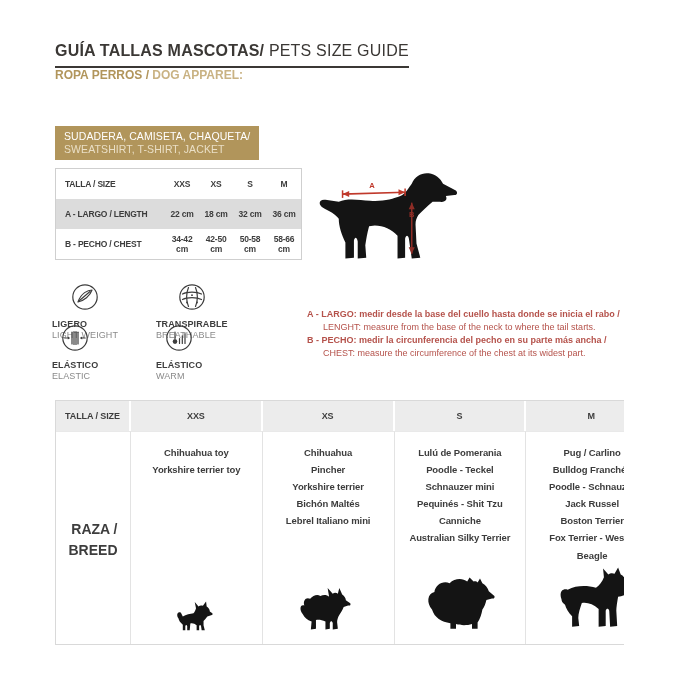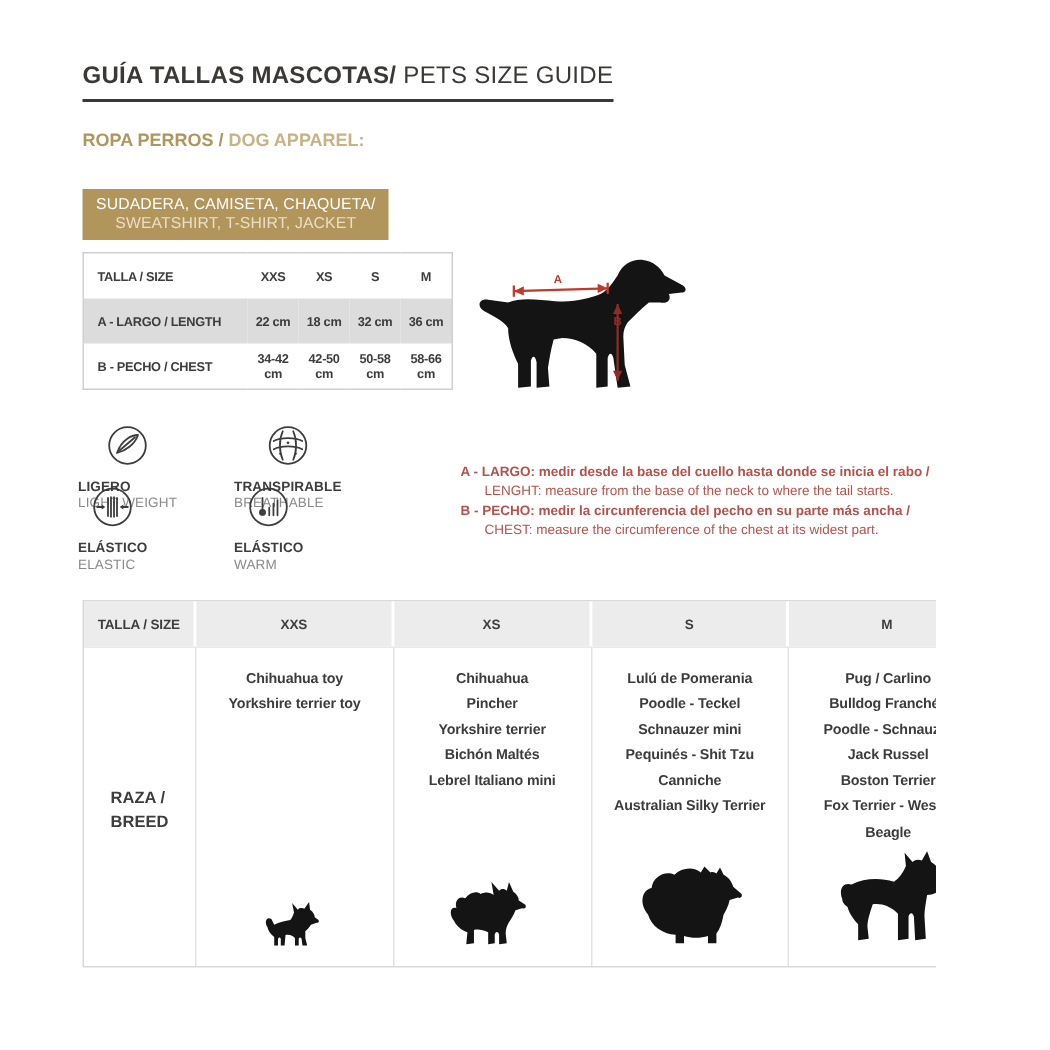--- a/index.html
+++ b/index.html
@@ -5,28 +5,28 @@
   html,body{margin:0;padding:0;background:#fff;}
   #canvas{position:relative;width:624px;height:700px;background:#ffffff;overflow:hidden;
           font-family:"Liberation Sans",sans-serif;color:#3b3835;}
 
   
   .page-title{position:absolute;left:55px;top:42px;font-size:16px;letter-spacing:.2px;
               border-bottom:2px solid #3b3835;padding-bottom:6px;white-space:nowrap;}
   .page-title .t-es{font-weight:700;}
   .page-title .t-en{font-weight:400;}
 
-  .subtitle{position:absolute;left:55px;top:86px;font-size:12px;font-weight:700;white-space:nowrap;}
+  .subtitle{position:absolute;left:55px;top:68px;font-size:12px;font-weight:700;white-space:nowrap;}
   .subtitle .s-es{color:#b1955b;}
   .subtitle .s-en{color:#c9b283;}
 
   .badge{position:absolute;left:55px;top:126px;background:#b1955b;padding:4px 9px 5px 9px;
          line-height:1.2;}
   .badge .b1{color:#ffffff;font-weight:400;font-size:10.5px;letter-spacing:.1px;}
-  .badge .b2{color:#eadfc6;font-weight:400;font-size:10.5px;letter-spacing:.1px;text-align:center;}
+  .badge .b2{color:#eadfc6;font-weight:400;font-size:10.5px;letter-spacing:.1px;}
 
   
   .size-table{position:absolute;left:55px;top:168px;width:247px;border-collapse:collapse;
               border:1px solid #cfcfcf;font-size:8.5px;font-weight:700;color:#3d3d3d;}
   .size-table td,.size-table th{height:30px;padding:0;text-align:center;letter-spacing:-.2px;}
   .size-table .lbl{text-align:left;padding-left:9px;width:100px;}
   .size-table .row-a td{background:#dcdcdc;}
 
   
   .diagram{position:absolute;left:313px;top:160px;}
@@ -52,21 +52,21 @@
                grid-template-columns:75px 1fr 1fr 1fr 1fr;grid-template-rows:30px 1fr;
                box-sizing:border-box;background:#fff;}
   .bt-h{background:#ececec;display:flex;align-items:center;justify-content:center;
         font-size:9px;font-weight:700;color:#3d3d3d;border-right:2px solid #ffffff;
         letter-spacing:-.1px;}
   .bt-h:last-of-type{border-right:none;}
   .bt-c{border-right:1px solid #e3e3e3;border-top:1px solid #e9e9e9;display:flex;
         flex-direction:column;align-items:center;justify-content:space-between;
         padding:12px 2px 8px 2px;box-sizing:border-box;}
   .bt-c.last{border-right:none;}
-  .bt-raza{justify-content:center;font-size:11px;font-weight:700;text-align:left;
+  .bt-raza{justify-content:center;font-size:14px;font-weight:700;text-align:right;
            white-space:pre-line;line-height:1.5;color:#3d3d3d;}
   .breeds{font-size:9.5px;font-weight:700;color:#3c3c3c;text-align:center;
           white-space:pre-line;line-height:1.8;letter-spacing:-.1px;}
   .dogbox{display:flex;align-items:flex-end;justify-content:center;}
 
   svg .stroke{fill:none;stroke:#3d3d3d;stroke-width:1.2;stroke-linecap:round;stroke-linejoin:round;}
   svg .fillink{fill:#3d3d3d;stroke:none;}
 </style>
 </head>
 <body>

